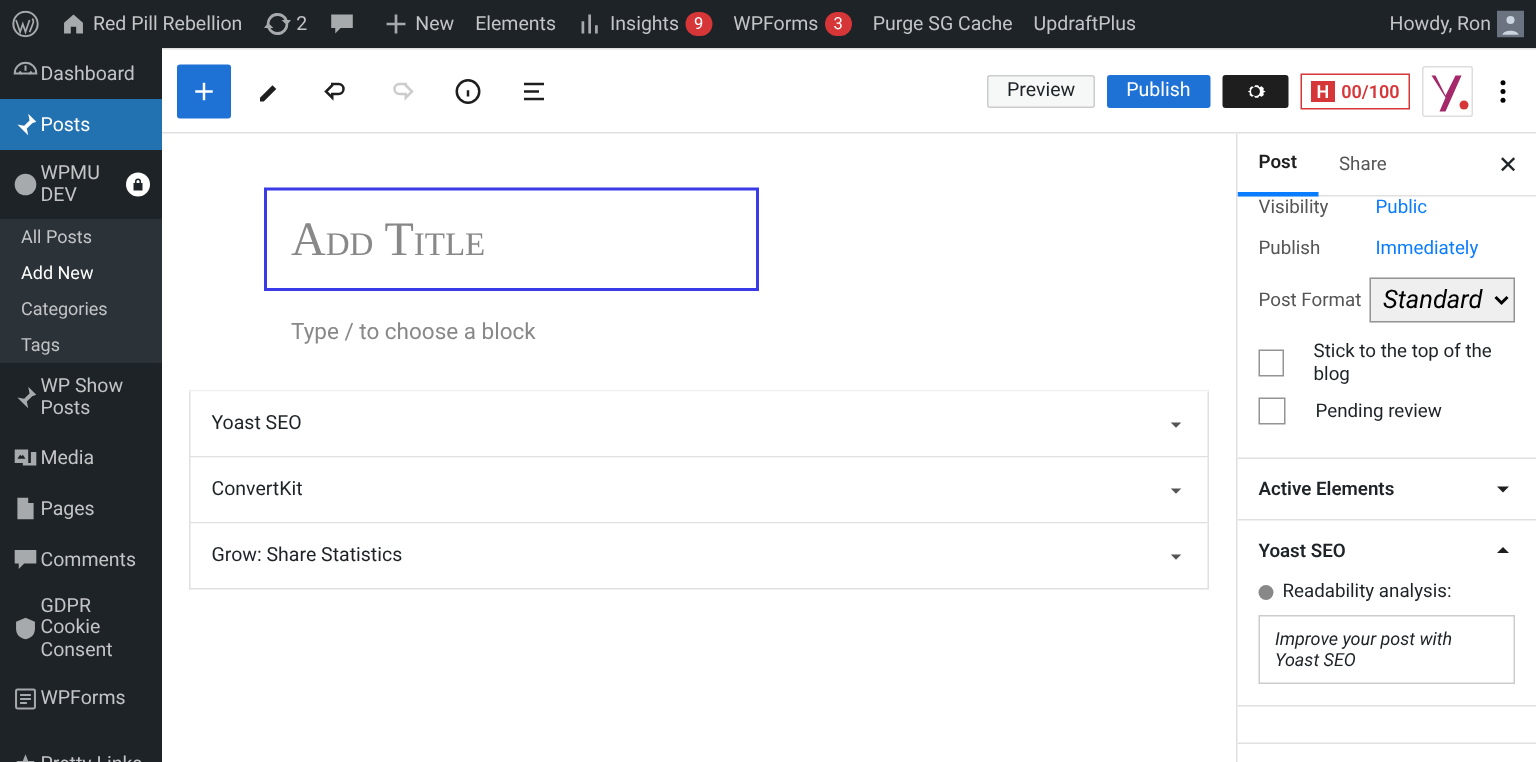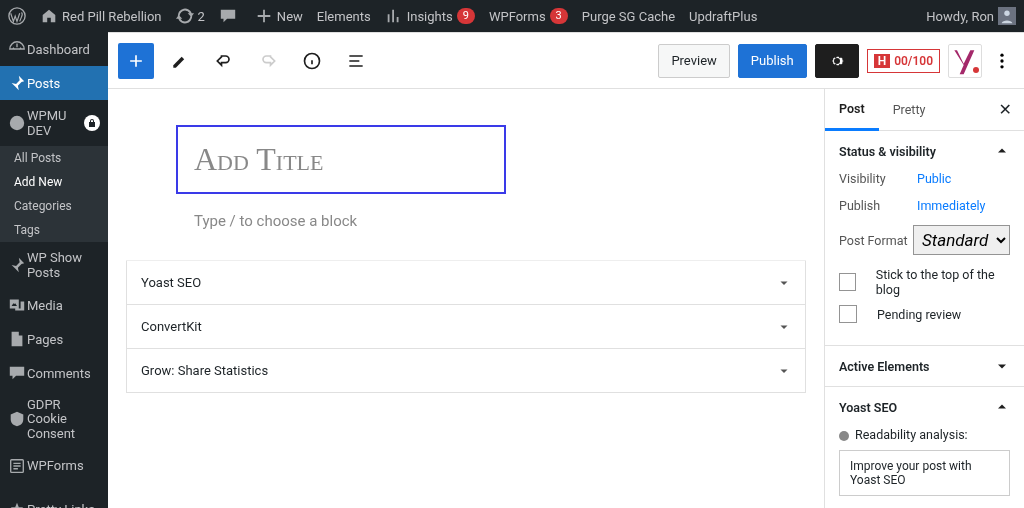--- a/index.html
+++ b/index.html
@@ -31,21 +31,21 @@
   .editor { flex:1; background:#fff; display:flex; flex-direction:column; border-top:1px solid #e0e0e0;}
   .ed-header { height:56px; border-bottom:1px solid #e0e0e0; display:flex; align-items:center; justify-content:space-between; padding:0 10px; }
   .ed-toolbar-left { display:flex; align-items:center; gap:8px; }
   .sq-btn { width:36px; height:36px; display:flex; align-items:center; justify-content:center; cursor:pointer; border-radius:2px; }
   .sq-btn.primary { background:#1e72d6; color:#fff; }
   .sq-btn svg { width:20px; height:20px; }
   .sq-btn.primary svg { fill:#fff; }
   .sq-btn.plain svg { fill:#1e1e1e; }
   .sq-btn.disabled svg { fill:#ccc; }
   .ed-toolbar-right { display:flex; align-items:center; gap:8px; }
-  .btn { height:34px; padding:0 12px; border:1px solid #ccc; background:#f6f7f7; cursor:pointer; font-size:13px; border-radius:2px; display:flex; align-items:center; }
+  .btn { height:22px; padding:0 12px; border:1px solid #ccc; background:#f6f7f7; cursor:pointer; font-size:13px; border-radius:2px; display:flex; align-items:center; }
   .btn.primary { background:#1e72d6; border-color:#1e72d6; color:#fff; }
   .btn.dark { background:#1e1e1e; border-color:#1e1e1e; }
   .btn.dark svg { fill:#fff; width:18px; height:18px; }
   .hscore { border:1px solid #d63638; color:#d63638; padding:4px 6px; font-size:12px; font-weight:600; display:flex; align-items:center; gap:4px; }
   .hscore .hbox { background:#d63638; color:#fff; padding:0 4px; }
   .yoast-btn { width:34px; height:34px; display:flex; align-items:center; justify-content:center; border:1px solid #ddd; border-radius:2px; position:relative; }
   .yoast-btn .dot { position:absolute; bottom:4px; right:2px; width:6px; height:6px; background:#d63638; border-radius:50%; }
   .more-btn { width:24px; display:flex; align-items:center; justify-content:center; cursor:pointer; }
 
   .ed-body { flex:1; display:flex; overflow:hidden; }
@@ -69,21 +69,21 @@
   .panel-hd { display:flex; justify-content:space-between; align-items:center; padding:12px 14px; font-weight:600; cursor:pointer; }
   .panel-hd svg { width:16px; height:16px; fill:#1e1e1e; }
   .panel-body { padding:0 14px 14px; }
   .row { display:flex; align-items:center; margin-bottom:12px; }
   .row-label { flex:0 0 78px; color:#555; }
   .row-link { color:#0a7cff; cursor:pointer; }
   .row-select { border:1px solid #949494; padding:3px 4px; font-size:17px;font-style:italic; }
   .chk-row { display:flex; align-items:center; gap:20px; margin-bottom:8px; }
   .chk { width:18px; height:18px; border:1px solid #949494; }
   .yoast-panel .readdot { width:10px; height:10px; background:#888; border-radius:50%; display:inline-block; margin-right:6px; vertical-align:middle; }
-  .yoast-improve { border:1px solid #ccc; padding:8px 10px; font-size:12px; margin-top:8px; display:inline-block; cursor:pointer; }
+  .yoast-improve { border:1px solid #ccc; padding:8px 10px; font-size:12px; margin-top:8px; display:inline-block; cursor:pointer;font-style:italic; }
 
   ::-webkit-scrollbar { width:0; height:0; }
 </style>
 </head>
 <body>
 
 <div class="adminbar">
   <div class="left">
     <div class="ab-item">
       <svg viewBox="0 0 20 20">
@@ -318,31 +318,25 @@
             <svg viewBox="0 0 20 20">
                 <path d="M5 8l5 5 5-5z"></path>
               </svg>
           </div>
         </div>
       </div>
 
       <div class="settings">
         <div class="tabs">
           <div class="tab active">Post</div>
-          <div class="tab">Pretty</div>
+          <div class="tab">Share</div>
           <div class="tab-close">✕</div>
         </div>
 
         <div class="panel">
-          <div class="panel-hd">
-            <span>Status &amp; visibility</span>
-            <svg viewBox="0 0 20 20">
-                <path d="M5 12l5-5 5 5z"></path>
-              </svg>
-          </div>
           <div class="panel-body">
             <div class="row">
               <span class="row-label">Visibility</span>
               <span class="row-link">Public</span>
             </div>
             <div class="row">
               <span class="row-label">Publish</span>
               <span class="row-link">Immediately</span>
             </div>
             <div class="row">

